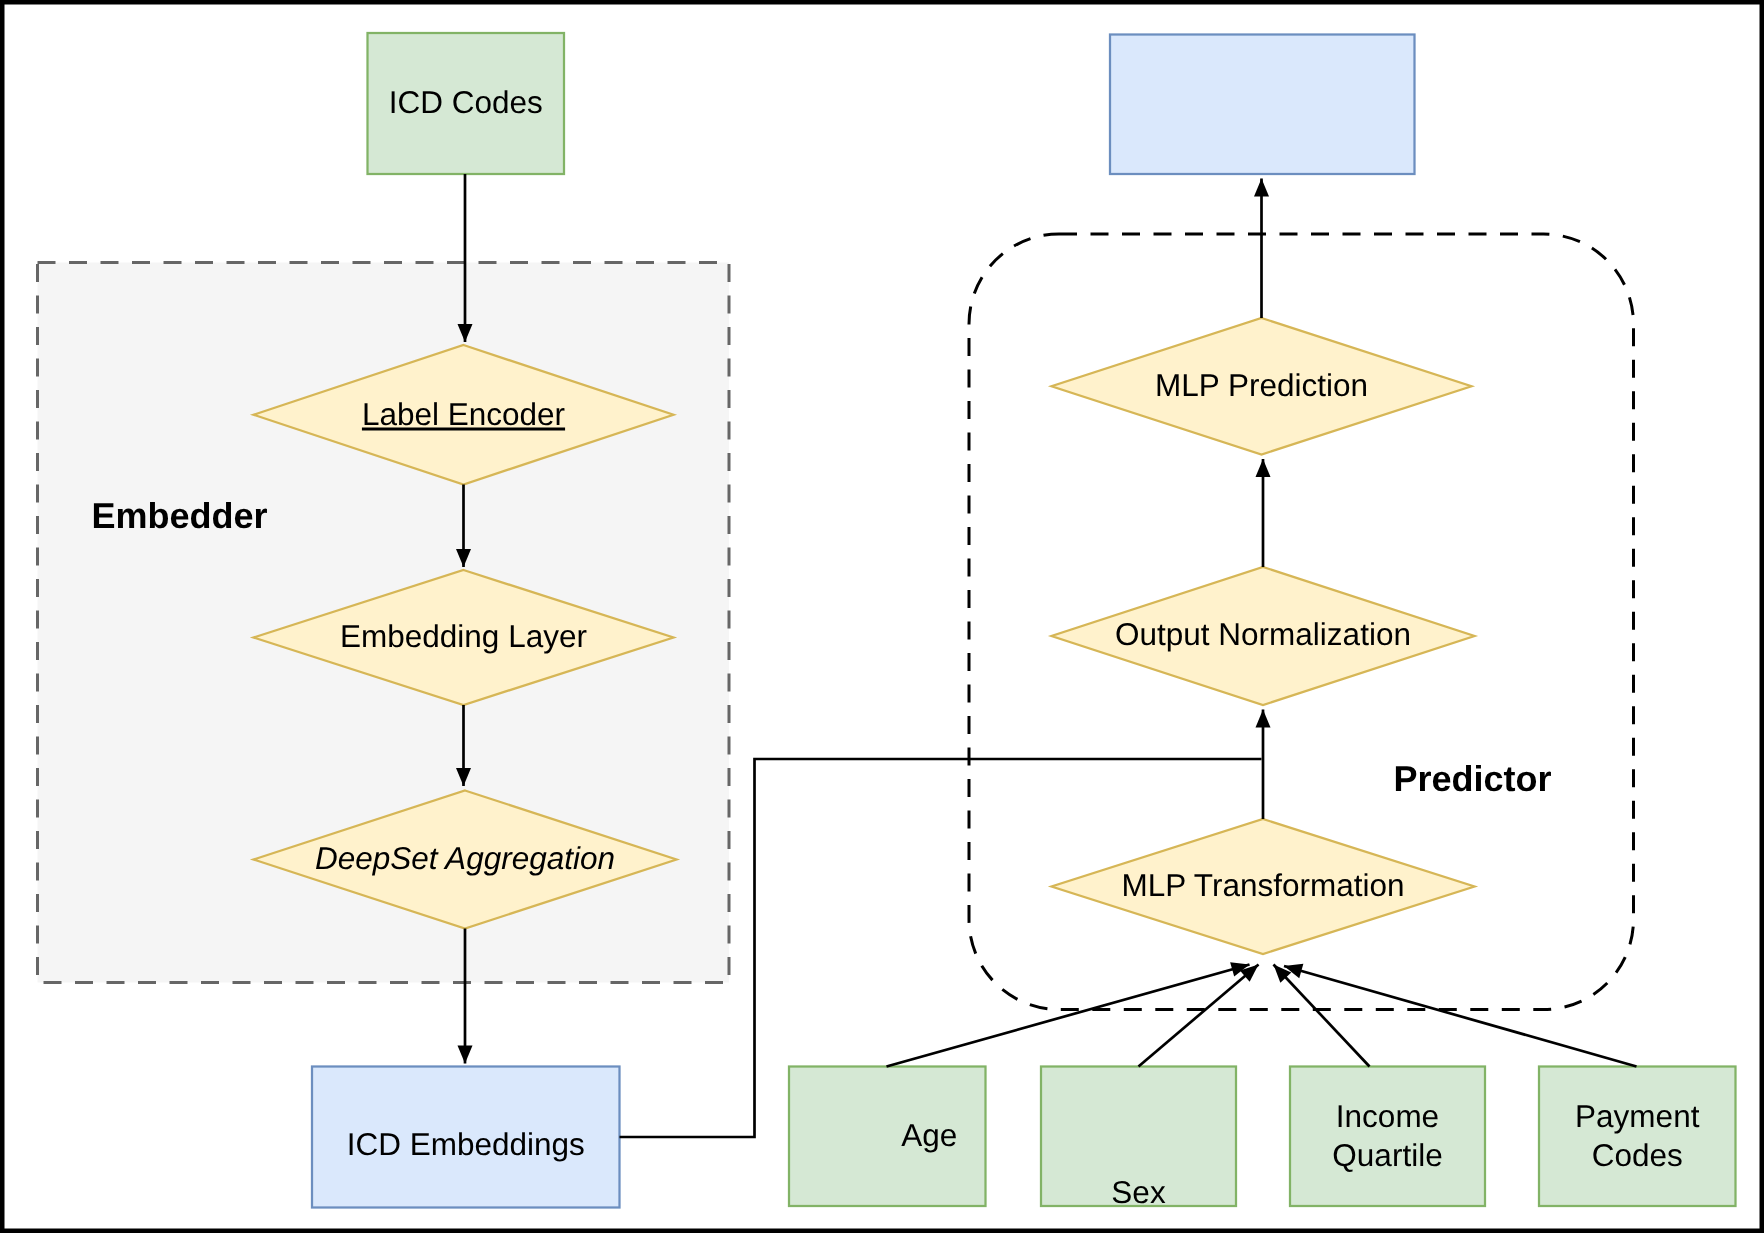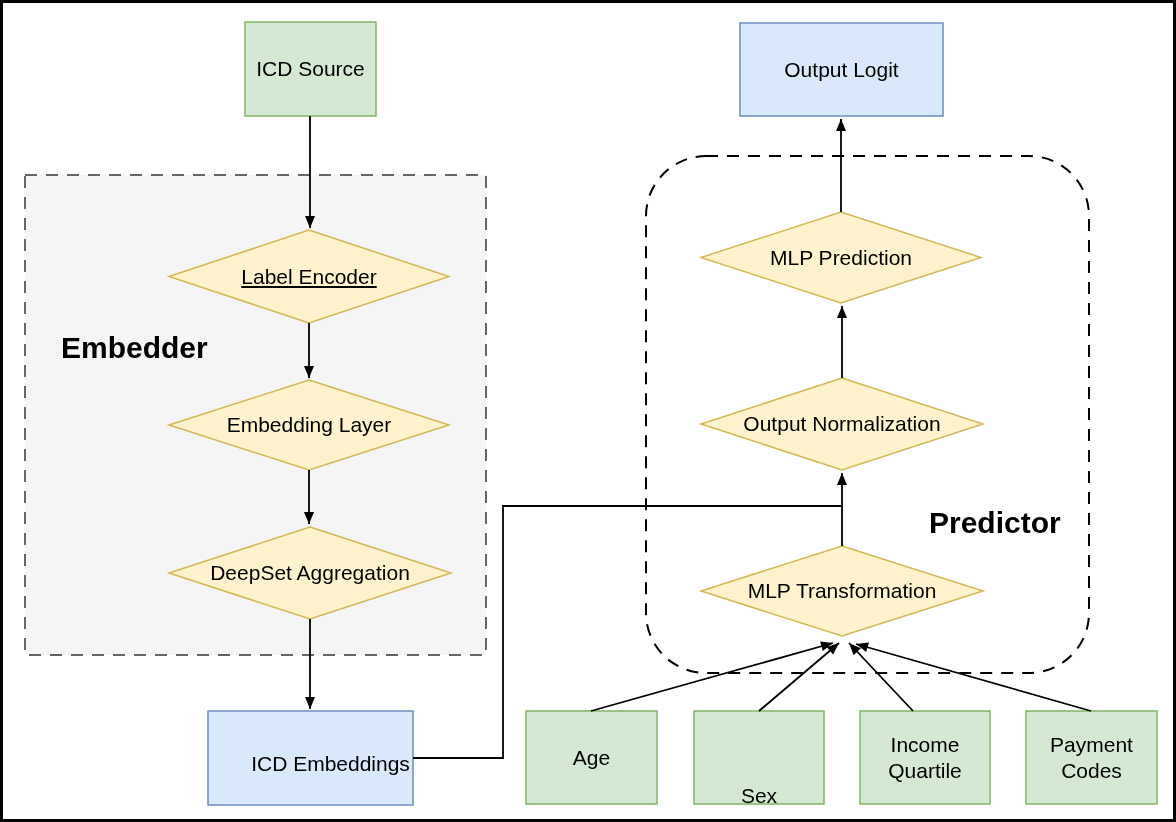--- a/index.html
+++ b/index.html
@@ -28,21 +28,21 @@
     align-items: center;
     justify-content: center;
     text-align: center;
     font-size: 21px;
     line-height: 26px;
     color: #000000;
   }
   .lbl.nowrap { white-space: nowrap; }
   .container-lbl {
     position: absolute;
-    font-size: 30px;
+    font-size: 24px;
     font-weight: 700;
     color: #000000;
     white-space: nowrap;
   }
 </style>
 </head>
 <body>
 
 <div id="canvas">
 
@@ -83,28 +83,27 @@
       <path d="M588 708 L830 640" marker-end="url(#arrow)"></path>
       <path d="M756 708 L836 640" marker-end="url(#arrow)"></path>
       <path d="M910 708 L846 640" marker-end="url(#arrow)"></path>
       <path d="M1088 708 L853 641" marker-end="url(#arrow)"></path>
     </g>
   </svg>
 
   <div class="container-lbl" style="left:58px; top:328px;">Embedder</div>
   <div class="container-lbl" style="left:926px; top:503px;">Predictor</div>
 
-  <div class="lbl nowrap" style="left:242px; top:19px; width:131px; height:94px;">ICD Source</div>
-  <div class="lbl nowrap" style="left:737px; top:20px; width:203px; height:93px;">Output Logit</div>
-  <div class="lbl nowrap" style="left:205px; top:708px; width:205px; height:105px;padding-left:20px;">ICD Embeddings</div>
-  <div class="lbl" style="left:523px; top:708px; width:131px; height:93px;">Age</div>
+  <div class="lbl nowrap" style="left:242px; top:19px; width:131px; height:94px;">ICD Codes</div>
+  <div class="lbl nowrap" style="left:205px; top:708px; width:205px; height:105px;">ICD Embeddings</div>
+  <div class="lbl" style="left:523px; top:708px; width:131px; height:93px;padding-left:28px;">Age</div>
   <div class="lbl" style="left:691px; top:736px; width:130px; height:113px;">Sex</div>
   <div class="lbl" style="left:857px; top:708px; width:130px; height:93px;">Income Quartile</div>
   <div class="lbl" style="left:1023px; top:708px; width:131px; height:93px;">Payment Codes</div>
 
   <div class="lbl nowrap" style="left:166px; top:227px; width:280px; height:93px;text-decoration:underline;">Label Encoder</div>
   <div class="lbl nowrap" style="left:166px; top:377px; width:280px; height:90px;">Embedding Layer</div>
-  <div class="lbl nowrap" style="left:166px; top:524px; width:282px; height:92px;">DeepSet Aggregation</div>
+  <div class="lbl nowrap" style="left:166px; top:524px; width:282px; height:92px;font-style:italic;">DeepSet Aggregation</div>
   <div class="lbl nowrap" style="left:698px; top:209px; width:280px; height:91px;">MLP Prediction</div>
   <div class="lbl nowrap" style="left:698px; top:375px; width:282px; height:92px;">Output Normalization</div>
   <div class="lbl nowrap" style="left:698px; top:543px; width:282px; height:90px;">MLP Transformation</div>
 
 </div>
 
 </body></html>

